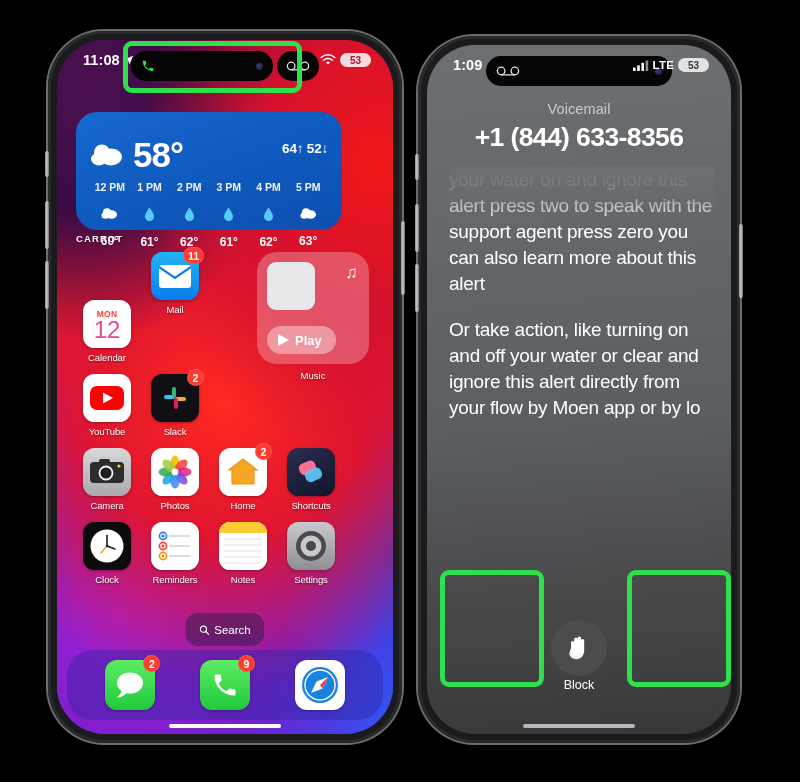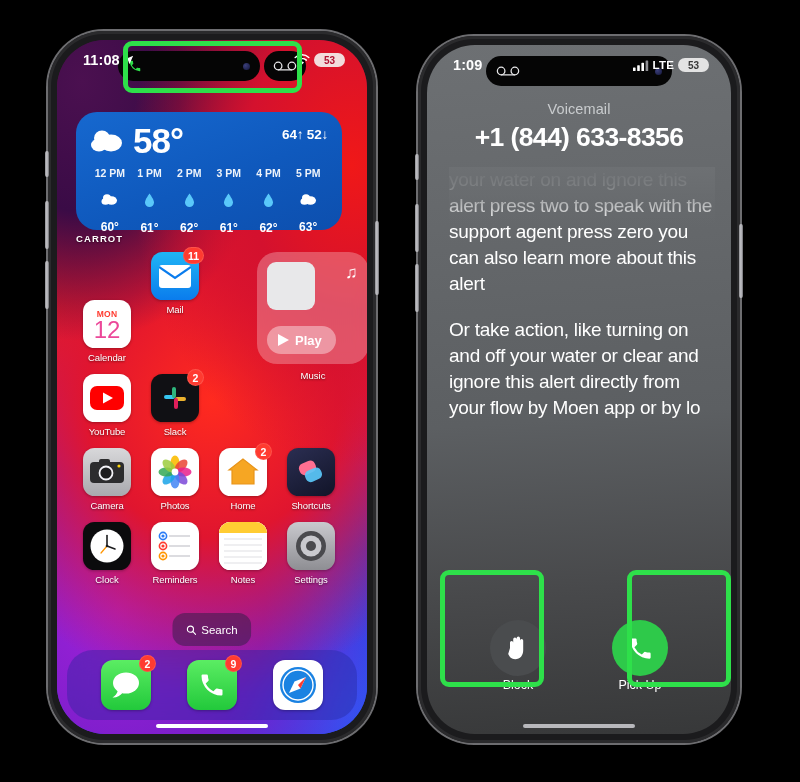--- a/index.html
+++ b/index.html
@@ -6,21 +6,21 @@
   body{
     width:800px;height:782px;background:#000;overflow:hidden;
     font-family:"Liberation Sans",sans-serif;
     -webkit-font-smoothing:antialiased;
   }
   .stage{position:relative;width:800px;height:782px;}
 
   
   .phone{position:absolute;border-radius:56px;background:#1b1b1d;
          box-shadow:0 0 0 2px #6d6d70, inset 0 0 0 3px #2a2a2c;}
-  .phone.left{left:48px;top:31px;width:328px;height:712px;}
+  .phone.left{left:48px;top:31px;width:354px;height:712px;}
   .phone.right{left:418px;top:36px;width:322px;height:707px;}
   .screen{position:absolute;left:9px;top:9px;right:9px;bottom:9px;
           border-radius:48px;overflow:hidden;}
 
   
   .btn-side{position:absolute;background:linear-gradient(90deg,#8e8e92,#c9c9ce,#6a6a6e);
             border-radius:2px;}
   .phone.left .b1{left:-3px;top:120px;width:4px;height:26px;}
   .phone.left .b2{left:-3px;top:170px;width:4px;height:48px;}
   .phone.left .b3{left:-3px;top:230px;width:4px;height:48px;}
@@ -65,21 +65,21 @@
   .cam-dot{width:7px;height:7px;border-radius:50%;
            background:radial-gradient(circle at 35% 35%,#3b3f7a,#14163a);}
 
   
   .hl{position:absolute;border:5px solid #2ee04a;border-radius:9px;z-index:20;
       box-sizing:border-box;pointer-events:none;}
 
   
   .wx{position:absolute;left:19px;top:72px;width:266px;height:118px;
       background:linear-gradient(160deg,#1668cf 0%,#0f59bd 55%,#0d4fae 100%);
-      border-radius:21px;padding:11px 14px;box-sizing:border-box;color:#fff;}
+      border-radius:21px;padding:25px 14px;box-sizing:border-box;color:#fff;}
   .wx-top{display:flex;align-items:flex-start;justify-content:space-between;}
   .wx-left{display:flex;align-items:center;gap:9px;}
   .wx-temp{font-size:35px;font-weight:700;line-height:1;letter-spacing:-1px;}
   .wx-hilo{font-size:13.5px;font-weight:700;padding-top:4px;letter-spacing:-.2px;}
   .wx-hours{display:flex;justify-content:space-between;margin-top:9px;}
   .wx-h{display:flex;flex-direction:column;align-items:center;gap:14px;width:40px;}
   .wx-h .hr{font-size:10.5px;font-weight:600;opacity:.93;}
   .wx-h .tp{font-size:12px;font-weight:700;}
   .wx-label{position:absolute;left:19px;top:193px;width:266px;text-align:left;
             color:#fff;font-size:9.5px;font-weight:600;letter-spacing:1.1px;
@@ -566,28 +566,20 @@
 
       <div class="vm-actions">
         <div class="act">
           <div class="act-circle dark">
             <svg width="24" height="26" viewBox="0 0 24 26">
               <path d="M4 13V7.5a1.6 1.6 0 013.2 0V12V4.2a1.7 1.7 0 013.4 0V12V3.2a1.7 1.7 0 013.4 0V12V5.6a1.6 1.6 0 013.2 0v9.6c0 5-3 9-8 9-3.8 0-5.6-2.2-7-5.2L4 13z" fill="#fff"></path>
             </svg>
           </div>
           <span class="act-lbl">Block</span>
         </div>
-        <div class="act">
-          <div class="act-circle green">
-            <svg width="27" height="27" viewBox="0 0 24 24">
-              <path d="M6.6 10.8a15 15 0 006.6 6.6l2.2-2.2a1 1 0 011-.2c1.1.4 2.3.6 3.6.6a1 1 0 011 1V20a1 1 0 01-1 1A17 17 0 013 4a1 1 0 011-1h3.5a1 1 0 011 1c0 1.2.2 2.4.6 3.6a1 1 0 01-.3 1z" fill="#fff"></path>
-            </svg>
-          </div>
-          <span class="act-lbl">Pick Up</span>
-        </div>
       </div>
 
       <div class="home-ind gray"></div>
     </div>
 
     <div class="hl" style="left:22px;top:534px;width:104px;height:117px;"></div>
     <div class="hl" style="left:209px;top:534px;width:104px;height:117px;"></div>
   </div>
 
 </div>

